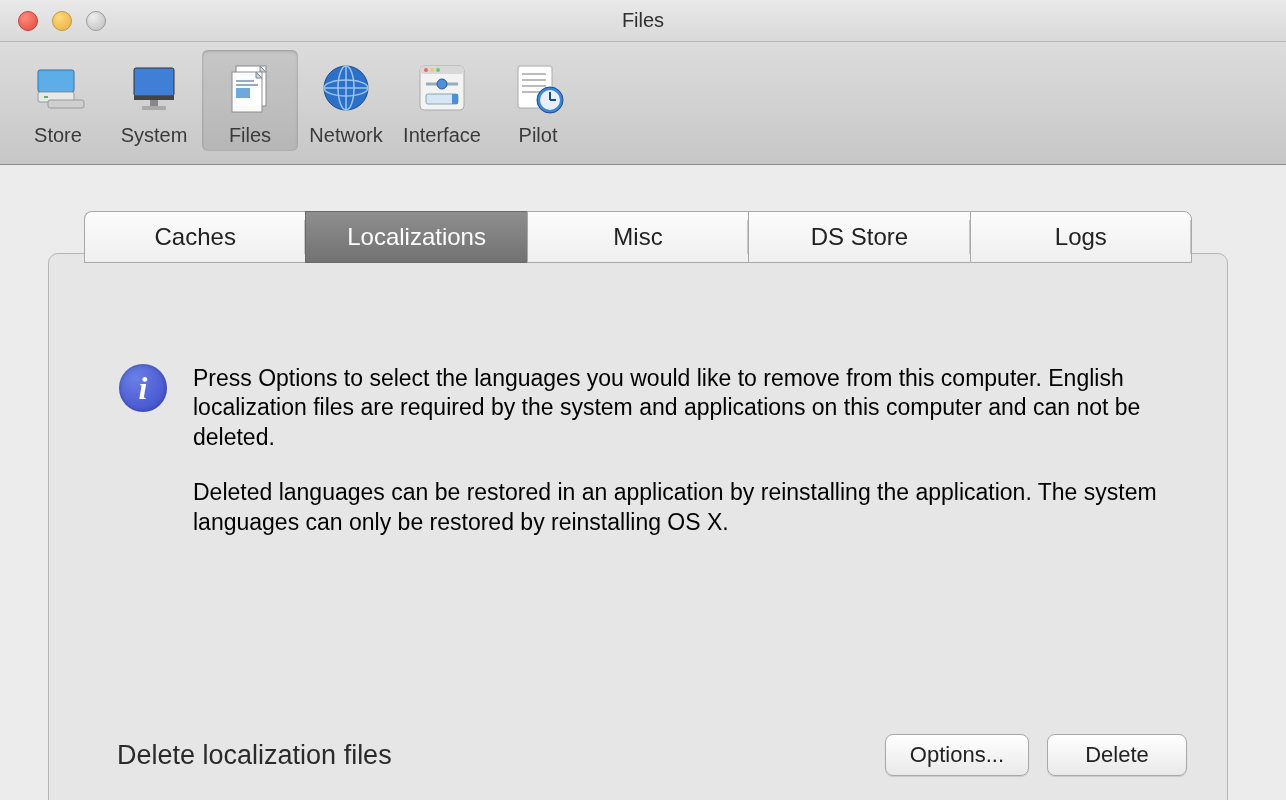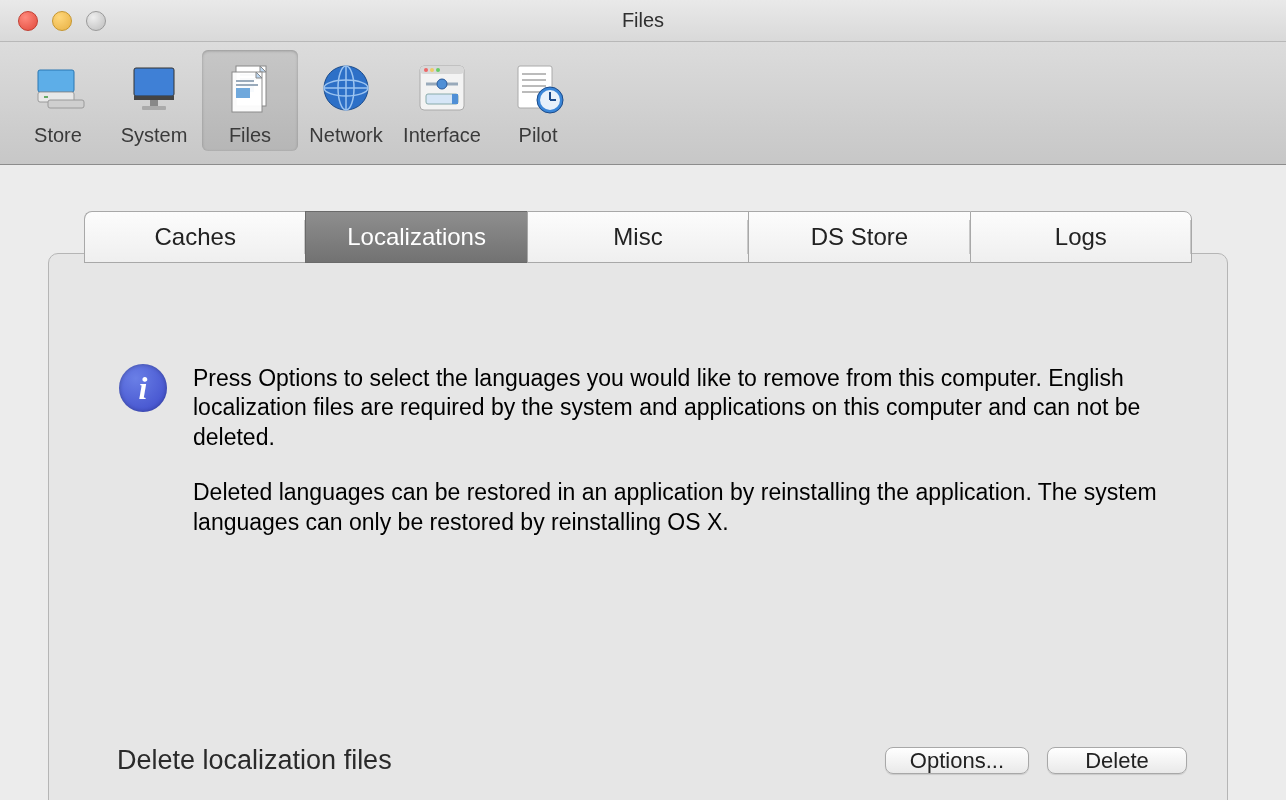--- a/index.html
+++ b/index.html
@@ -153,21 +153,21 @@
     display: flex;
     align-items: center;
     justify-content: space-between;
     margin-left: 28px;
   }
   .bottom-label {
     font-size: 27px;
     color: #2a2a2a;
   }
   .btn {
-    height: 27px;
+    height: 42px;
     min-width: 140px;
     padding: 0 24px;
     font-size: 22px;
     color: #222;
     background: linear-gradient(#ffffff, #e9e9e9);
     border: 1px solid #a8a8a8;
     border-radius: 8px;
     box-shadow: 0 1px 1px rgba(0,0,0,0.12);
     cursor: pointer;
   }

